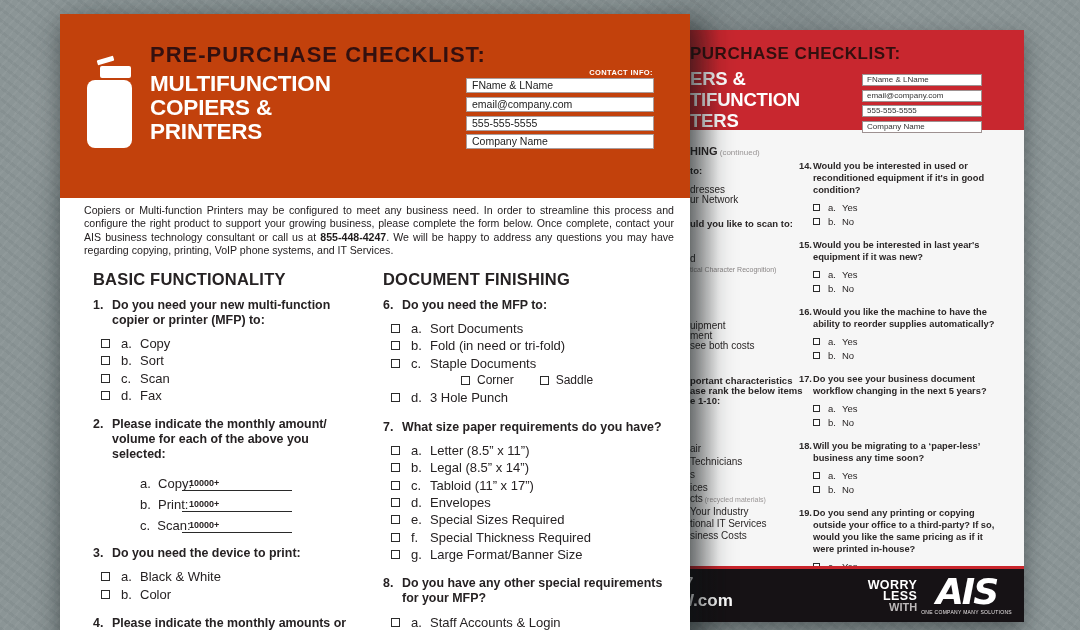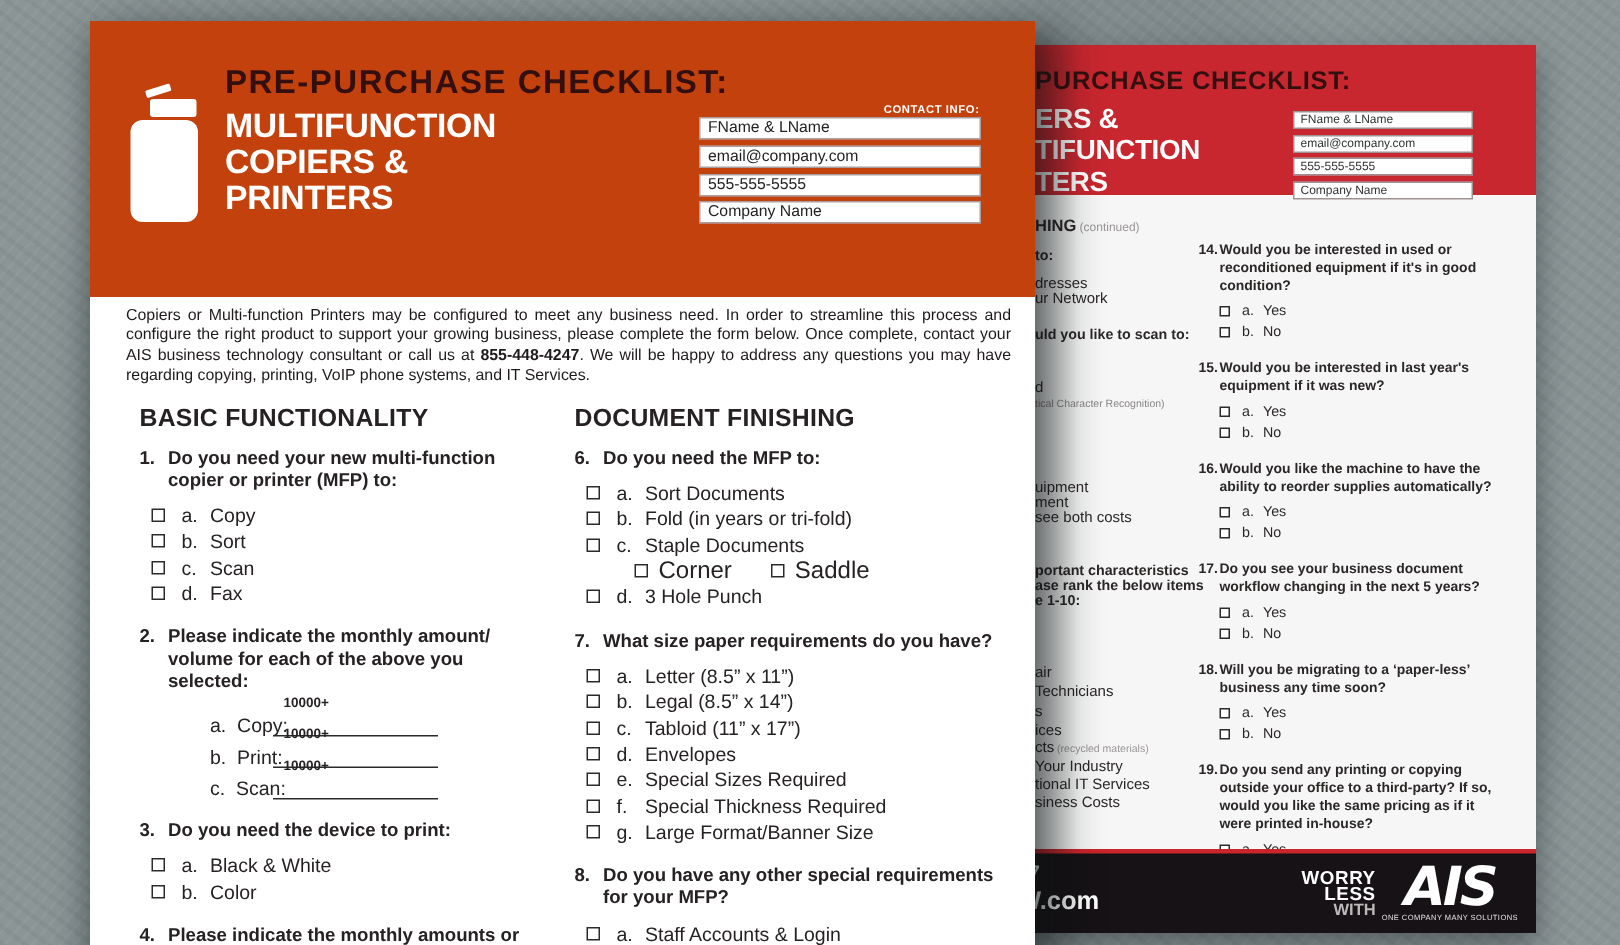--- a/index.html
+++ b/index.html
@@ -78,30 +78,30 @@
   .col-left { width:270px; flex:none; }
   .col-right { width:290px; flex:none; margin-left:20px; }
   .sec-head { font-size:16.5px; font-weight:bold; letter-spacing:.2px; margin-bottom:9px; }
   .q { margin-bottom:13px; }
   .q-head { display:flex; font-weight:bold; font-size:12.4px; line-height:15px; }
   .q-num { width:19px; flex:none; }
   .opts { margin:7px 0 0 8px; }
   .opt { display:flex; align-items:center; height:17.4px; font-size:13px; }
   .cb { width:9px; height:9px; border:1.5px solid #2b2b2b; background:#fff; flex:none; margin-right:11px; }
   .letter { width:19px; flex:none; }
-  .subopts { display:flex; align-items:center; height:17.4px; font-size:16px; margin-left:32px; }
+  .subopts { display:flex; align-items:center; height:17.4px; font-size:12px; margin-left:70px; }
   .subopt { display:flex; align-items:center; }
   .subopt + .subopt { margin-left:26px; }
   .subopt .cb { margin-right:7px; }
   .vrows { margin:8px 0 0 47px; }
   .vrow { display:flex; align-items:flex-end; height:21px; font-size:13px; }
   .vlabel { flex:none; white-space:pre; }
   .vrow.narrow .vlabel { width:42px; }
   .vline { width:110px; border-bottom:1.6px solid #2a2a2a; font-size:9px; font-weight:bold;
-           padding:0 0 16px 7px; line-height:11px; }
+           padding:0 0 1px 7px; line-height:11px; }
 </style>
 </head>
 <body>
 
 <div class="page" id="page2">
   <div class="p2-header">
     <div class="p2-eyebrow">PURCHASE CHECKLIST:</div>
     <div class="p2-title">
       <div>ERS &amp;</div>
       <div>TIFUNCTION</div>
@@ -404,21 +404,21 @@
 
               <div class="opt">
                 <span class="cb"></span>
                 <span class="letter">a.</span>
                 <span>Sort Documents</span>
               </div>
 
               <div class="opt">
                 <span class="cb"></span>
                 <span class="letter">b.</span>
-                <span>Fold (in years or tri-fold)</span>
+                <span>Fold (in need or tri-fold)</span>
               </div>
 
               <div class="opt">
                 <span class="cb"></span>
                 <span class="letter">c.</span>
                 <span>Staple Documents</span>
               </div>
             </div>
           <div class="subopts">
             <span class="subopt">

